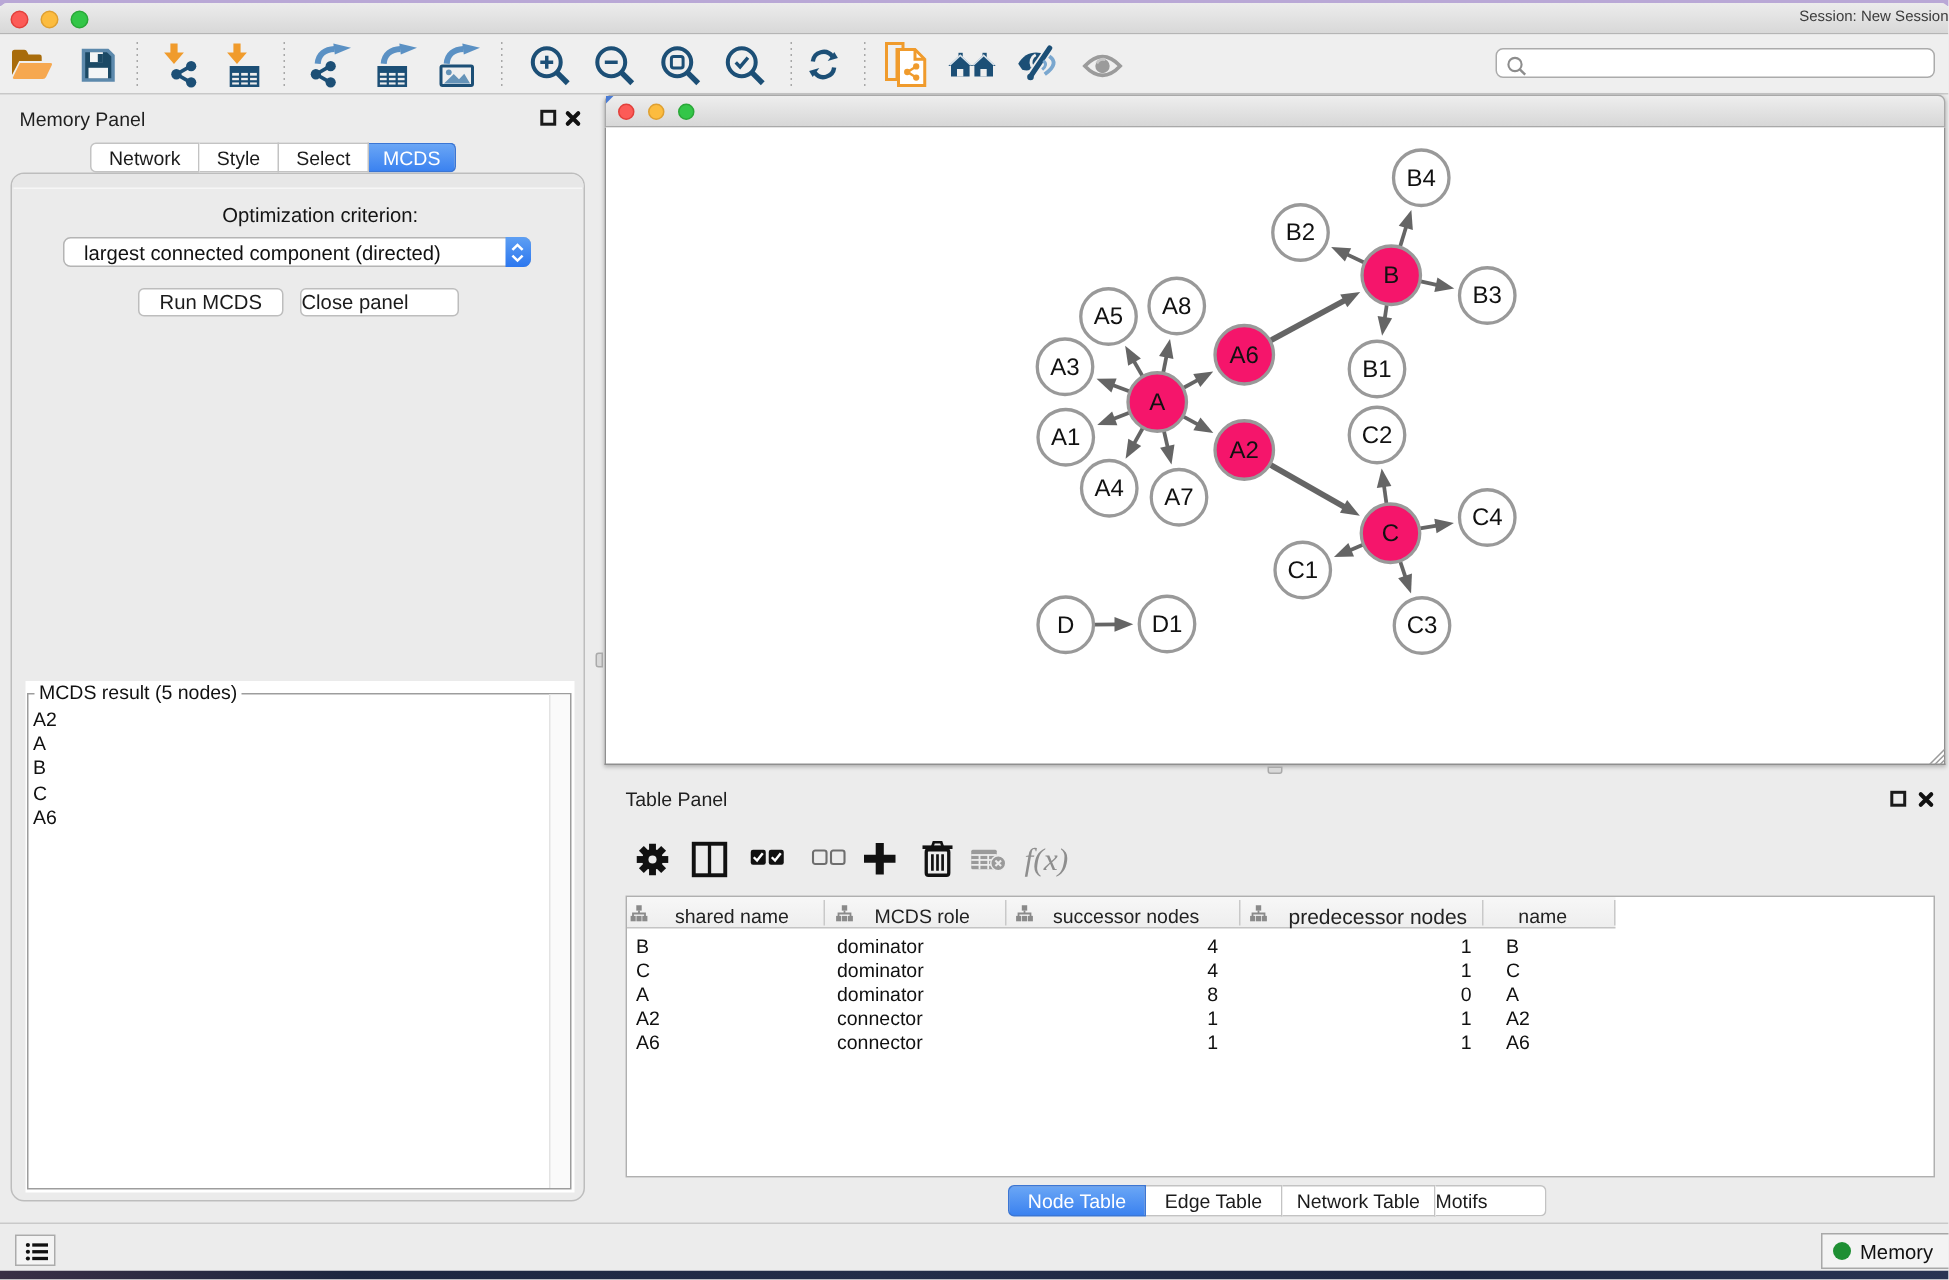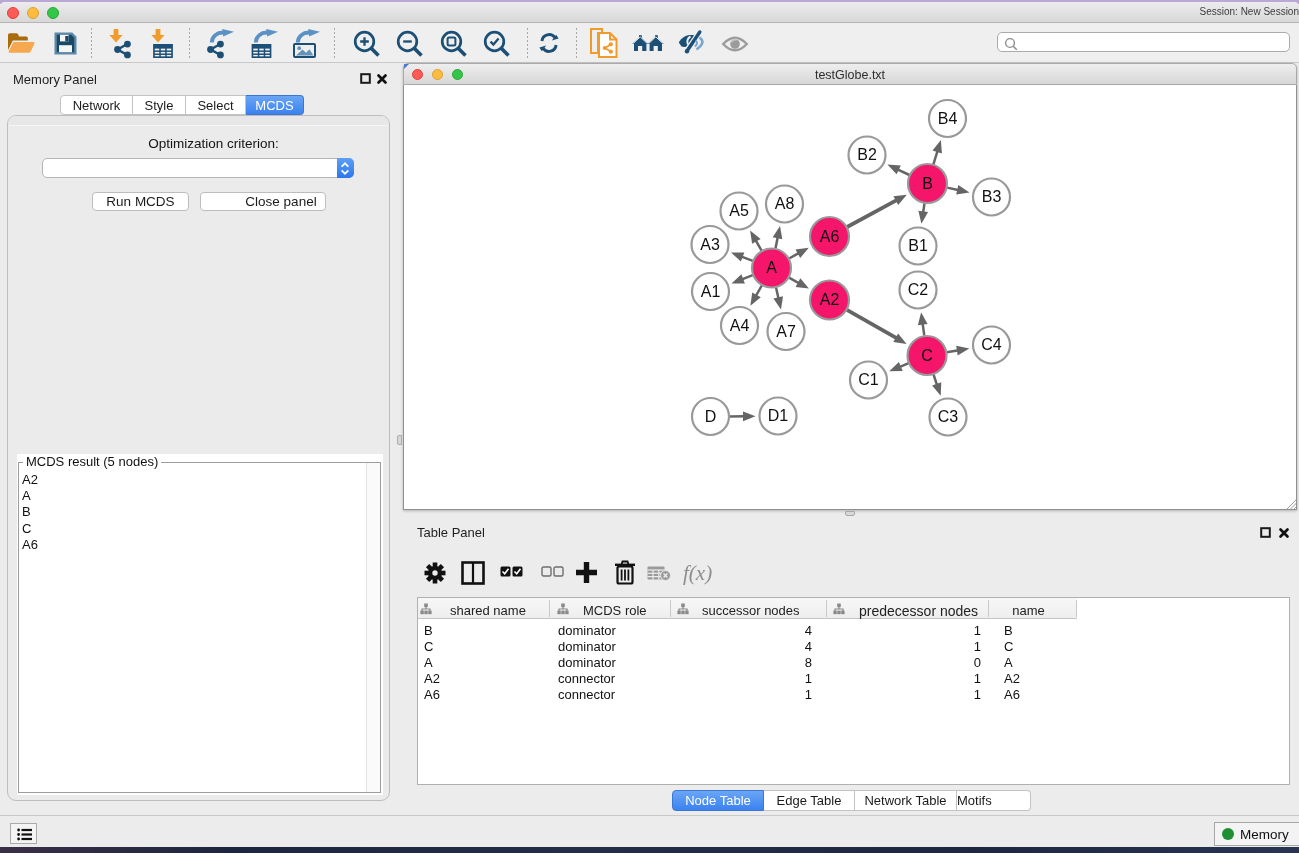--- a/index.html
+++ b/index.html
@@ -166,41 +166,41 @@
 <div class="abs" style="left:8px;top:116px;width:381px;height:9px;background:#e7e7e7;border-radius:8px 8px 0 0;"></div>
 <div class="abs" style="left:9px;top:125px;width:379px;height:1px;background:#f6f6f6;"></div>
 <div class="abs" style="left:60px;top:95px;height:20px;display:flex;font-size:13px;">
 <div style="width:73px;background:#ffffff;border:1px solid #c3c3c3;border-radius:4px 0 0 4px;text-align:center;line-height:19px;">Network</div>
 <div style="width:53px;background:#ffffff;border:1px solid #c3c3c3;border-left:none;text-align:center;line-height:19px;">Style</div>
 <div style="width:60px;background:#ffffff;border:1px solid #c3c3c3;border-left:none;text-align:center;line-height:19px;">Select</div>
 <div style="width:58px;background:linear-gradient(#6aa6f5,#3b82f0);border:1px solid #3b76d4;border-left:none;border-radius:0 4px 4px 0;text-align:center;line-height:19px;color:#ffffff;">MCDS</div>
 </div>
 <div class="abs" style="left:22px;top:136px;width:383px;text-align:center;font-size:13.5px;color:#141414">Optimization criterion:</div>
 <div class="abs" style="left:42px;top:158px;width:312px;height:20px;background:#ffffff;border:1px solid #b4b4b4;border-radius:5px;">
+<div style="padding:2px 0 0 13px;font-size:13.5px;color:#111">largest connected component (directed)</div>
 <div class="abs" style="right:-1px;top:-1px;width:17.5px;height:20px;background:linear-gradient(#5e9ff3,#2c77ef);border-radius:0 5px 5px 0;">
 <svg class="abs" style="left:2.8px;top:2.5px" width="12" height="15" viewBox="0 0 12 15">
 <path d="M2.6 5.6 L6 2.3 L9.4 5.6" stroke="#ffffff" stroke-width="1.7" fill="none"></path>
 <path d="M2.6 9.4 L6 12.7 L9.4 9.4" stroke="#ffffff" stroke-width="1.7" fill="none"></path>
 </svg>
     </div>
   </div>
 <div class="abs" style="left:92px;top:192px;width:97px;height:19px;background:#ffffff;border:1px solid #bdbdbd;border-radius:4px;text-align:center;line-height:18px;font-size:13.5px;">Run MCDS</div>
-<div class="abs" style="left:200px;top:192px;width:126px;height:19px;background:#ffffff;border:1px solid #bdbdbd;border-radius:4px;text-align:center;line-height:18px;font-size:13.5px;padding-left:36px;">Close panel</div>
+<div class="abs" style="left:200px;top:192px;width:106px;height:19px;background:#ffffff;border:1px solid #bdbdbd;border-radius:4px;line-height:18px;font-size:13.5px;">Close panel</div>
 <div class="abs" style="left:17px;top:454px;width:366px;height:341px;background:#ffffff;">
 <div class="abs" style="left:1px;top:8px;right:2px;bottom:2px;border:1px solid #9d9d9d;"></div>
 <div class="abs" style="left:6px;top:0px;background:#ffffff;padding:0 3px;font-size:13px;color:#111;">MCDS result (5 nodes)</div>
 <div class="abs" style="left:5px;top:18px;font-size:13px;line-height:16.2px;color:#111;">A2<br>A<br>B<br>C<br>A6</div>
 <div class="abs" style="right:3px;top:9px;width:14px;bottom:3px;background:#fafafa;border-left:1px solid #e3e3e3;"></div>
 </div>
 <div class="abs" style="left:403px;top:63px;width:894px;height:447px;border-radius:5px 5px 0 0;box-shadow:0 1px 3px rgba(0,0,0,0.25);">
 <div class="abs" style="left:0;top:0;width:894px;height:22px;background:linear-gradient(#eeeeee,#d7d7d7);border:1px solid #a9a9a9;border-radius:5px 5px 0 0;">
 <div class="abs" style="left:8px;top:5px;width:11px;height:11px;border-radius:50%;background:#fc5b57;border:1px solid #e2403b"></div>
 <div class="abs" style="left:28px;top:5px;width:11px;height:11px;border-radius:50%;background:#fcbc3f;border:1px solid #dfa031"></div>
 <div class="abs" style="left:48px;top:5px;width:11px;height:11px;border-radius:50%;background:#33c648;border:1px solid #2aa838"></div>
-<div style="text-align:center;font-size:12.5px;color:#2e2e2e;padding-top:4px">testGlobe.txt</div>
 </div>
 <div class="abs" style="left:0;top:22px;width:894px;height:425px;background:#ffffff;border:1px solid #8f8f8f;border-top:none;">
 <svg width="893" height="424" style="position:absolute;left:0;top:0" xmlns="http://www.w3.org/2000/svg">
 <line x1="357.6" y1="165.6" x2="351.3" y2="154.7" stroke="#656565" stroke-width="2.5"></line>
 <polygon points="346.1,145.5 356.6,154.0 348.1,158.8" fill="#656565"></polygon>
 <line x1="371.5" y1="163.4" x2="373.9" y2="151.3" stroke="#656565" stroke-width="2.5"></line>
 <polygon points="376.0,141.0 378.3,154.3 368.7,152.3" fill="#656565"></polygon>
 <line x1="348.8" y1="175.9" x2="336.8" y2="171.3" stroke="#656565" stroke-width="2.5"></line>
 <polygon points="327.0,167.5 340.4,167.4 336.9,176.6" fill="#656565"></polygon>
 <line x1="348.8" y1="190.2" x2="337.3" y2="194.6" stroke="#656565" stroke-width="2.5"></line>

